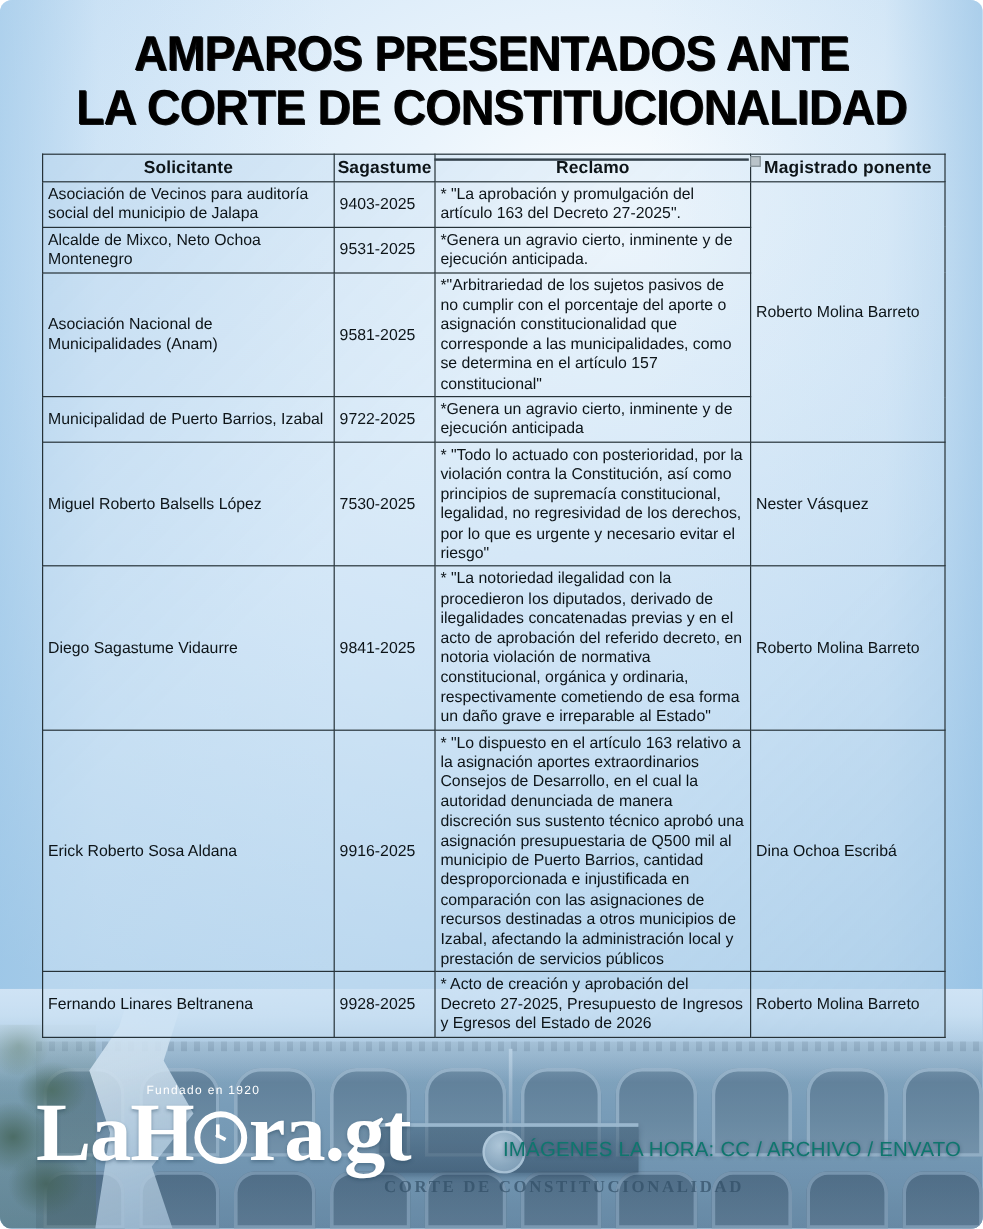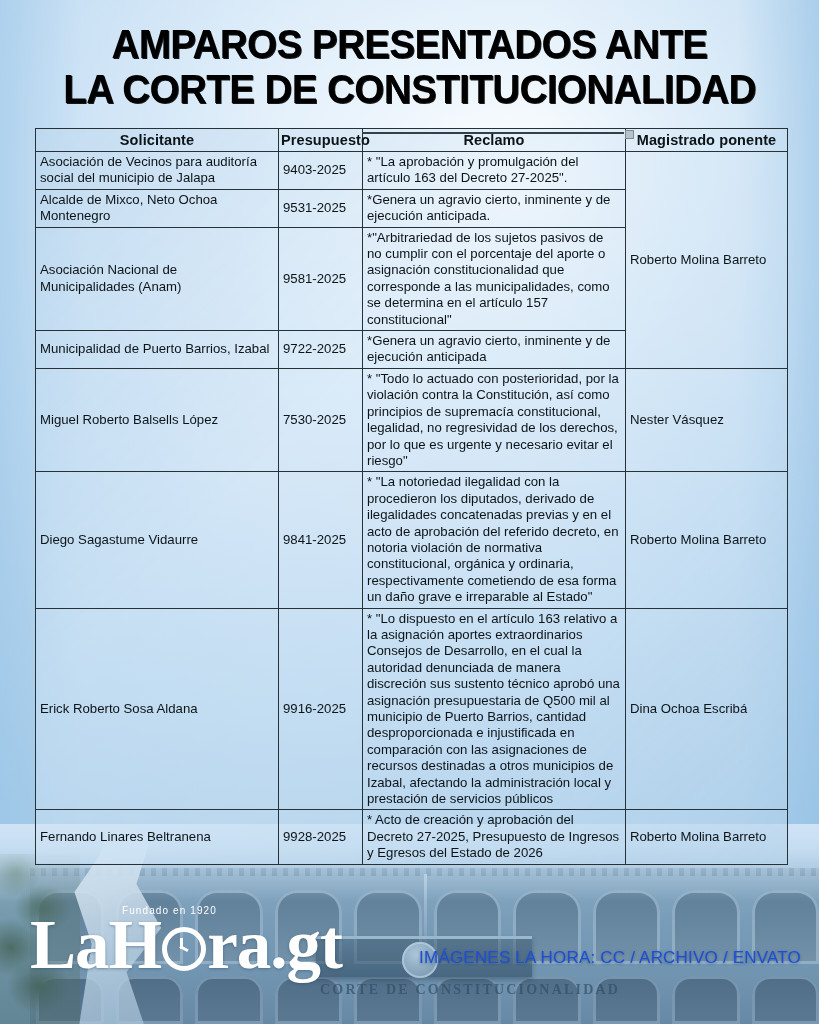--- a/index.html
+++ b/index.html
@@ -10,20 +10,21 @@
   body {
     font-family: "Liberation Sans", sans-serif;
   }
 
   #infographic {
     position: relative;
     width: 819px;
     height: 1024px;
     overflow: hidden;
     background: #cfe3f5;
+    border-radius: 10px;
   }
 
   
   .bg-gradient {
     position: absolute;
     inset: 0;
     background:
       radial-gradient(ellipse 120% 70% at 62% 18%, #ffffff 0%, #eaf4fc 18%, #d2e6f7 48%, #bcd9f0 75%, #a9cde9 100%);
   }
   .bg-gradient::after {
@@ -338,21 +339,21 @@
     width: 9px; height: 3px;
     background: #ffffff;
     transform: rotate(28deg);
     transform-origin: 0 50%;
   }
   .credit {
     position: absolute;
     right: 18px;
     bottom: 56px;
     z-index: 7;
-    color: #1d4ed8;
+    color: #0f766e;
     font-size: 17px;
     letter-spacing: 0.2px;
     white-space: nowrap;
     text-shadow: 0 1px 3px rgba(35,62,85,0.5);
   }
 </style>
 </head>
 <body>
 
 <div id="infographic">
@@ -409,21 +410,21 @@
     <table class="amparos">
       <colgroup>
         <col class="col-sol">
           <col class="col-exp">
           <col class="col-rec">
           <col class="col-mag">
       </colgroup>
       <thead>
         <tr>
           <th>Solicitante</th>
-          <th>Presupuesto</th>
+          <th>Sagastume</th>
           <th>Reclamo</th>
           <th>Magistrado ponente</th>
         </tr>
       </thead>
       <tbody>
 
         <tr>
           <td class="c-sol">Asociación de Vecinos para auditoría social del municipio de Jalapa</td>
           <td class="c-exp">9403-2025</td>
           <td class="c-rec">* "La aprobación y promulgación del artículo 163 del Decreto 27-2025".</td>

